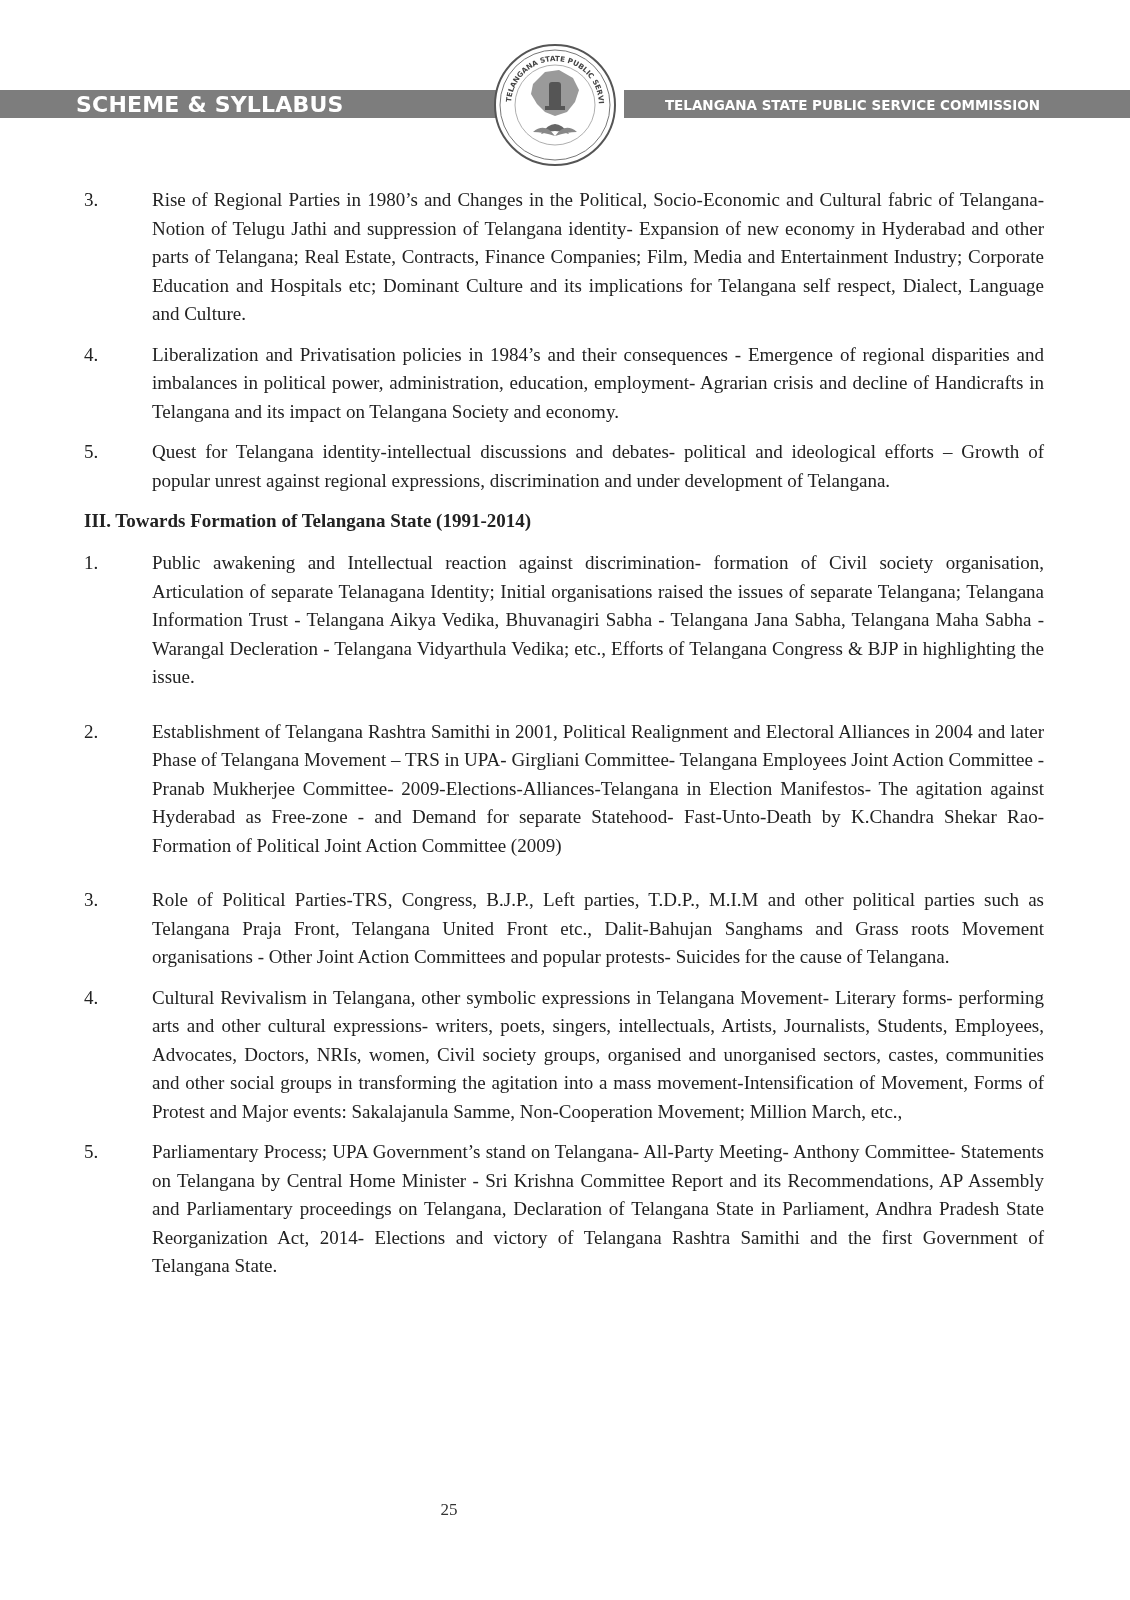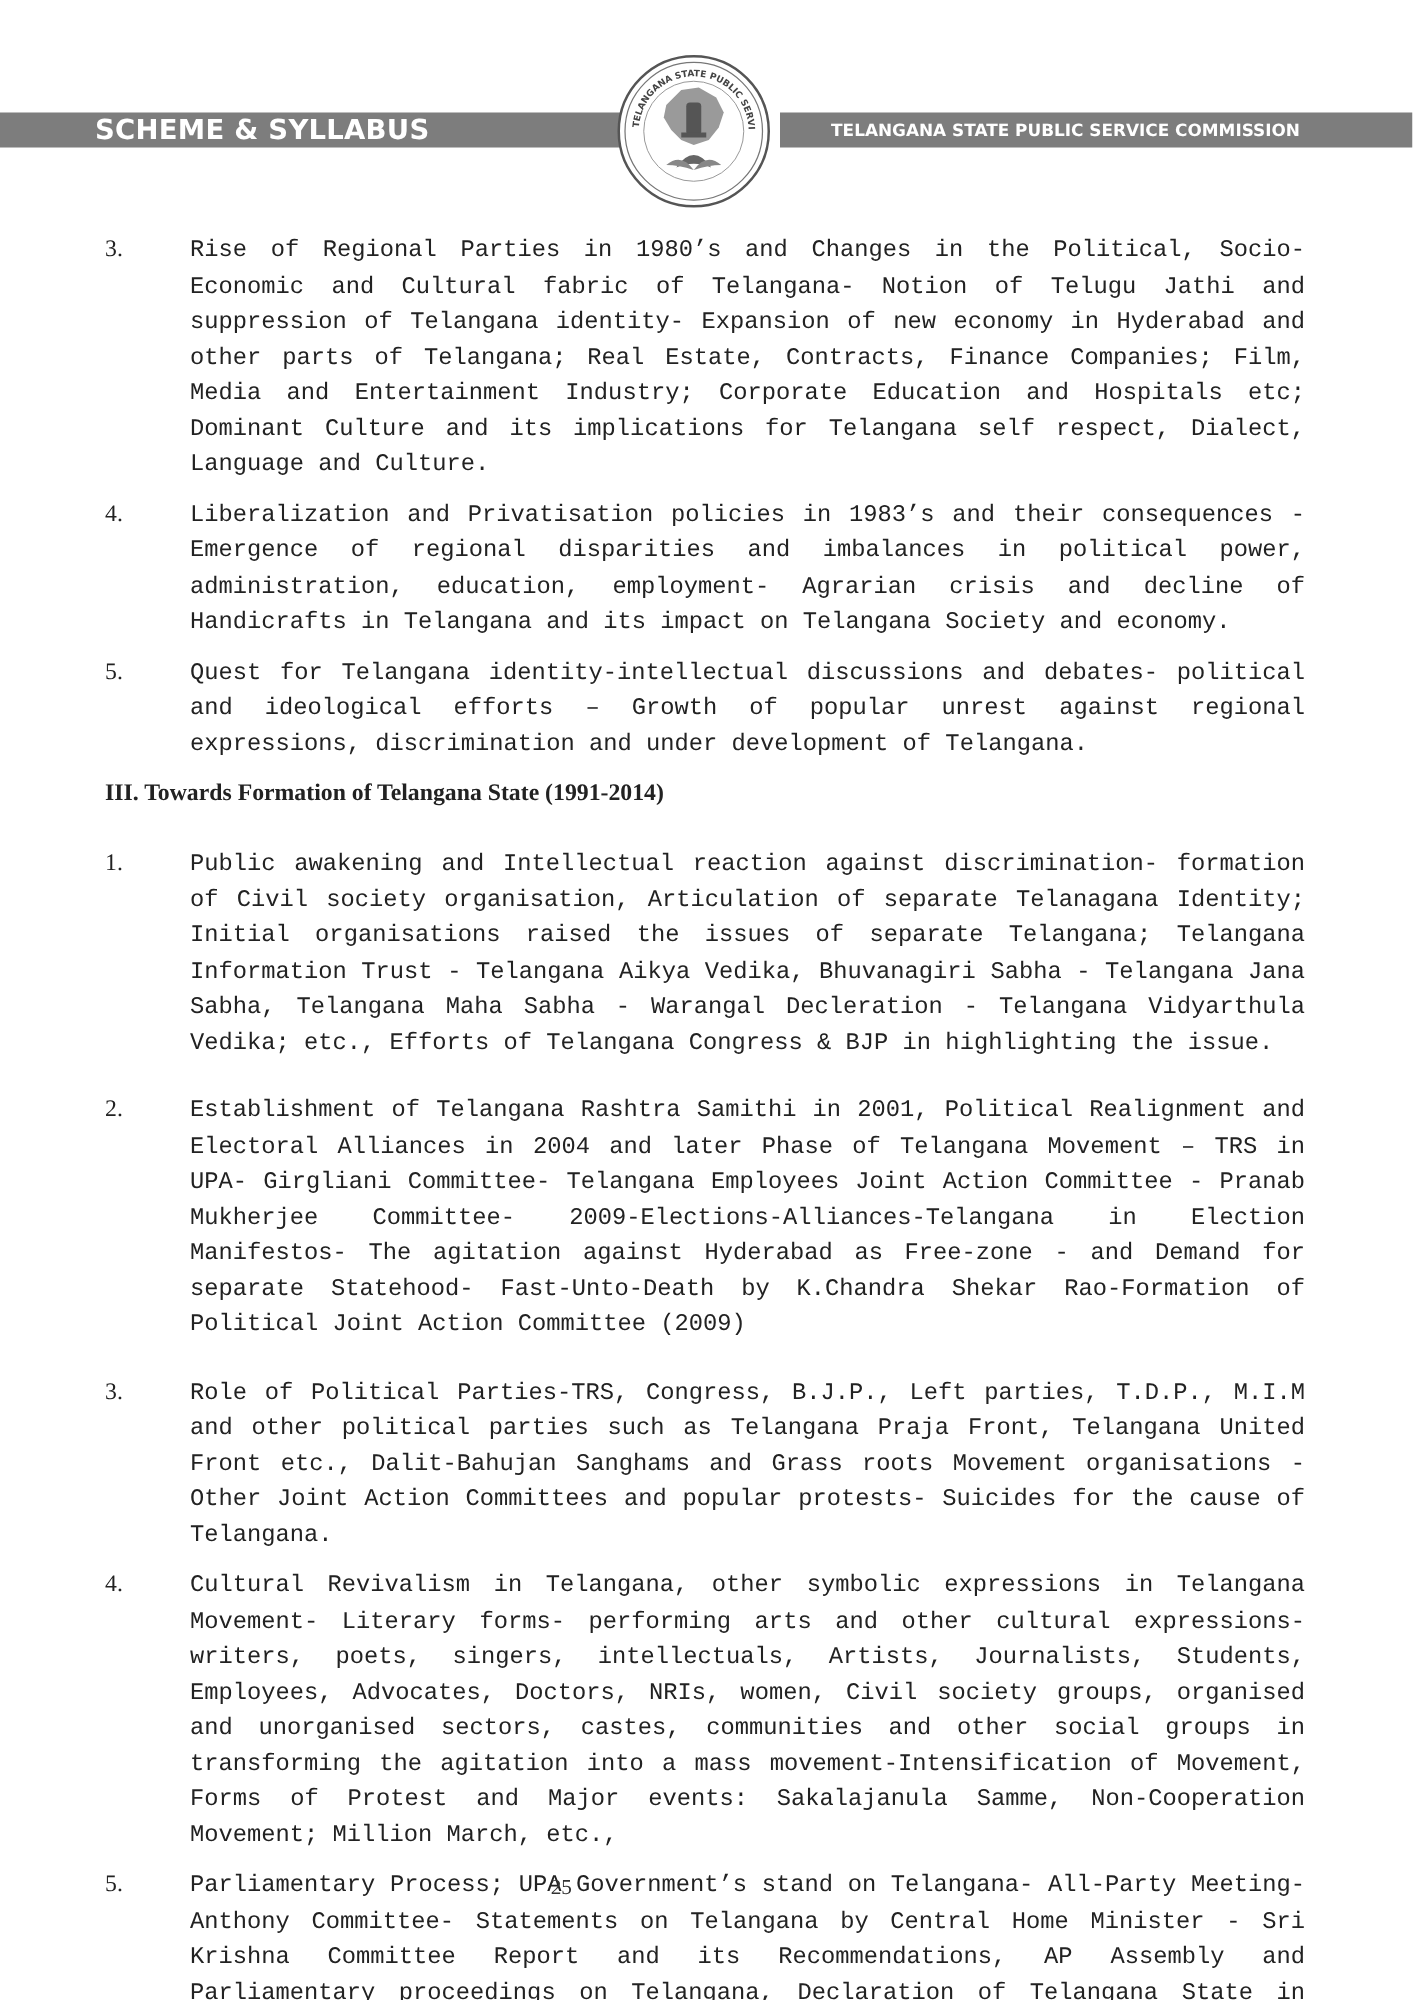--- a/index.html
+++ b/index.html
@@ -11,21 +11,21 @@
   .hdr-left-text { position: absolute; left: 76px; top: 91px; height: 28px; line-height: 28px;
          font-family: "DejaVu Sans", "Liberation Sans", sans-serif; font-weight: bold;
          color: #ffffff; font-size: 22px; letter-spacing: 0.2px; }
   .hdr-right-text { position: absolute; right: 90px; top: 91px; height: 28px; line-height: 28px;
          font-family: "DejaVu Sans", "Liberation Sans", sans-serif; font-weight: bold;
          color: #ffffff; font-size: 13.5px; letter-spacing: 0px; }
   .logo { position: absolute; left: 493px; top: 42px; width: 124px; height: 126px; }
   .content { position: absolute; left: 84px; top: 186px; width: 960px; }
   .item { display: flex; font-size: 19px; line-height: 28.5px; text-align: justify; }
   .item .num { width: 68px; flex: 0 0 68px; }
-  .item .txt { flex: 1; font-family: Liberation Mono, monospace; }
+  .item .txt { flex: 1; }
   .section-head { font-weight: bold; font-size: 19px; line-height: 28px; }
   .page-num { position: absolute; top: 1500px; left: 0; width: 898px; text-align: center;
               font-size: 17px; color: #333; }
 </style>
 </head>
 <body>
 
 <div class="hdr-bar hdr-left"></div>
 <div class="hdr-bar hdr-right"></div>
 <div class="hdr-left-text">SCHEME &amp; SYLLABUS</div>
@@ -50,30 +50,30 @@
 </svg>
 
 <div class="content">
   <div>
     <div class="item" style="margin-bottom:12px;">
       <div class="num">3.</div>
       <div class="txt">Rise of Regional Parties in 1980’s and Changes in the Political, Socio-Economic and Cultural fabric of Telangana- Notion of Telugu Jathi and suppression of Telangana identity- Expansion of new economy in Hyderabad and other parts of Telangana; Real Estate, Contracts, Finance Companies; Film, Media and Entertainment Industry; Corporate Education and Hospitals etc; Dominant Culture and its implications for Telangana self respect, Dialect, Language and Culture.</div>
     </div>
     <div class="item" style="margin-bottom:12px;">
       <div class="num">4.</div>
-      <div class="txt">Liberalization and Privatisation policies in 1983’s and their consequences - Emergence of regional disparities and imbalances in political power, administration, education, employment- Agrarian crisis and decline of Handicrafts in Telangana and its impact on Telangana Society and economy.</div>
+      <div class="txt">Liberalization and Privatisation policies in 1984’s and their consequences - Emergence of regional disparities and imbalances in political power, administration, education, employment- Agrarian crisis and decline of Handicrafts in Telangana and its impact on Telangana Society and economy.</div>
     </div>
     <div class="item" style="margin-bottom:12px;">
       <div class="num">5.</div>
       <div class="txt">Quest for Telangana identity-intellectual discussions and debates- political and ideological efforts – Growth of popular unrest against regional expressions, discrimination and under development of Telangana.</div>
     </div>
   </div>
 
   <div>
-    <div class="section-head" style="margin-bottom:28px;">III. Towards Formation of Telangana State (1991-2014)</div>
+    <div class="section-head" style="margin-bottom:14px;">III. Towards Formation of Telangana State (1991-2014)</div>
     <div class="item" style="margin-bottom:26px;">
       <div class="num">1.</div>
       <div class="txt">Public awakening and Intellectual reaction against discrimination-  formation of Civil society organisation,  Articulation of separate Telanagana Identity; Initial organisations raised the issues of separate Telangana; Telangana Information Trust - Telangana Aikya Vedika, Bhuvanagiri Sabha - Telangana Jana Sabha, Telangana Maha Sabha - Warangal Decleration - Telangana Vidyarthula Vedika; etc., Efforts of Telangana Congress &amp; BJP in highlighting the issue.</div>
     </div>
     <div class="item" style="margin-bottom:26px;">
       <div class="num">2.</div>
       <div class="txt">Establishment of Telangana Rashtra Samithi in 2001, Political Realignment  and Electoral Alliances in 2004 and later Phase of Telangana Movement – TRS in UPA- Girgliani Committee- Telangana Employees Joint Action Committee - Pranab Mukherjee Committee- 2009-Elections-Alliances-Telangana in Election Manifestos- The agitation against Hyderabad as Free-zone - and Demand for separate Statehood- Fast-Unto-Death by K.Chandra Shekar Rao-Formation of Political Joint Action Committee (2009)</div>
     </div>
     <div class="item" style="margin-bottom:12px;">
       <div class="num">3.</div>

